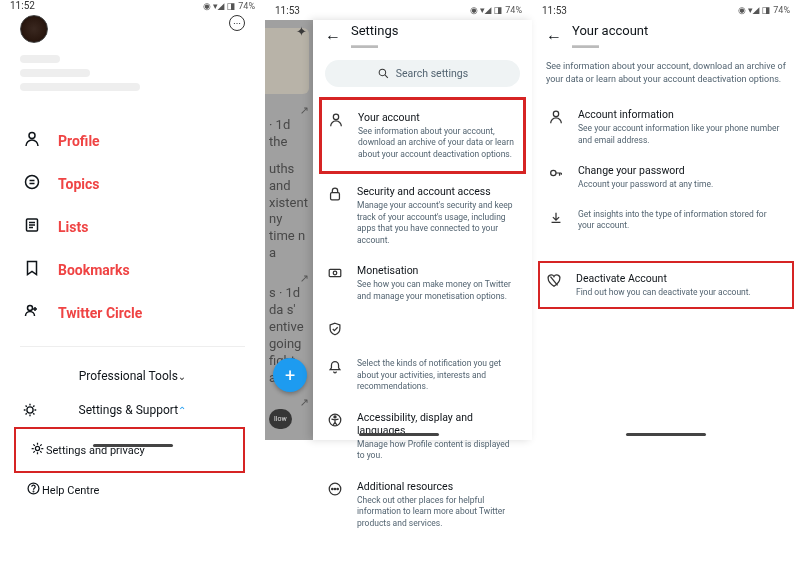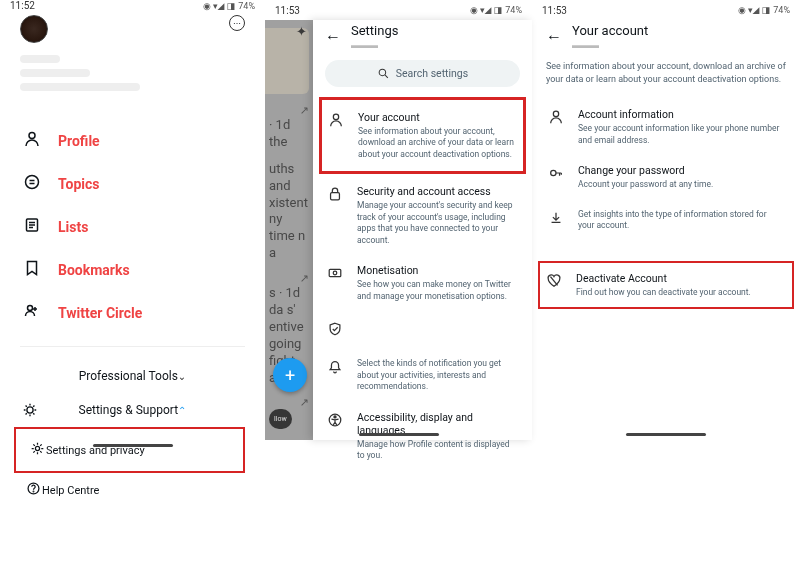--- a/index.html
+++ b/index.html
@@ -392,20 +392,29 @@
     <div class="setting-row">
       <span class="icon"><svg class="row-icon" viewBox="0 0 18 18">
             <use href="#i-a11y"></use>
           </svg></span>
       <div class="content">
           <div class="row-title">Accessibility, display and languages</div>
           <div class="row-desc">Manage how Profile content is displayed to you.</div>
         </div>
     </div>
     <div class="setting-row">
+      <span class="icon"><svg class="row-icon" viewBox="0 0 18 18">
+            <use href="#i-dots"></use>
+          </svg></span>
+      <div class="content">
+          <div class="row-title">Additional resources</div>
+          <div class="row-desc">Check out other places for helpful information to learn more about Twitter products and services.</div>
+        </div>
+    </div>
+    <div class="setting-row">
       
       
     </div>
   </div>
   <div class="homebar"></div>
 </div>
 
 <div class="screen screen3">
   <div class="statusbar">
     <span>11:53</span>

